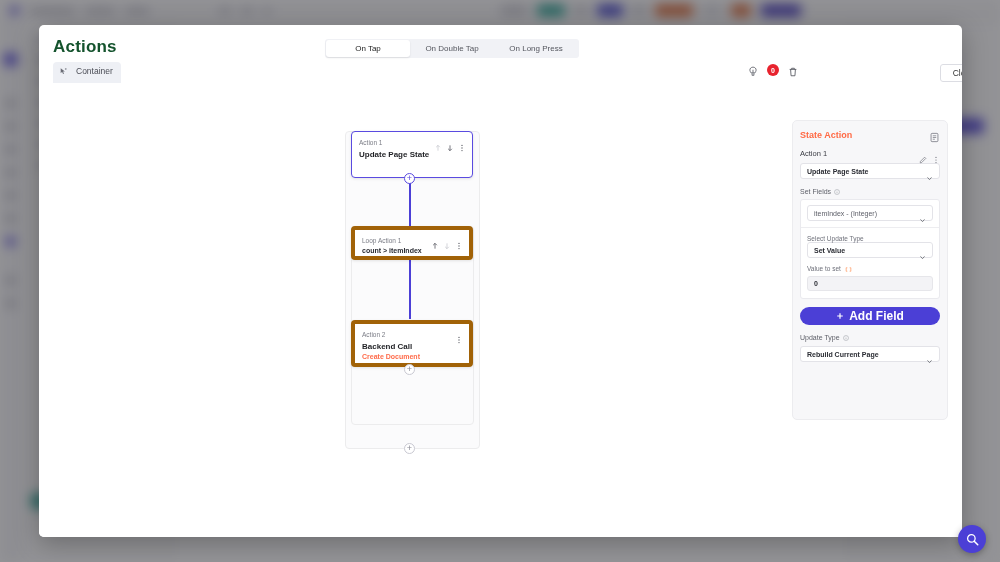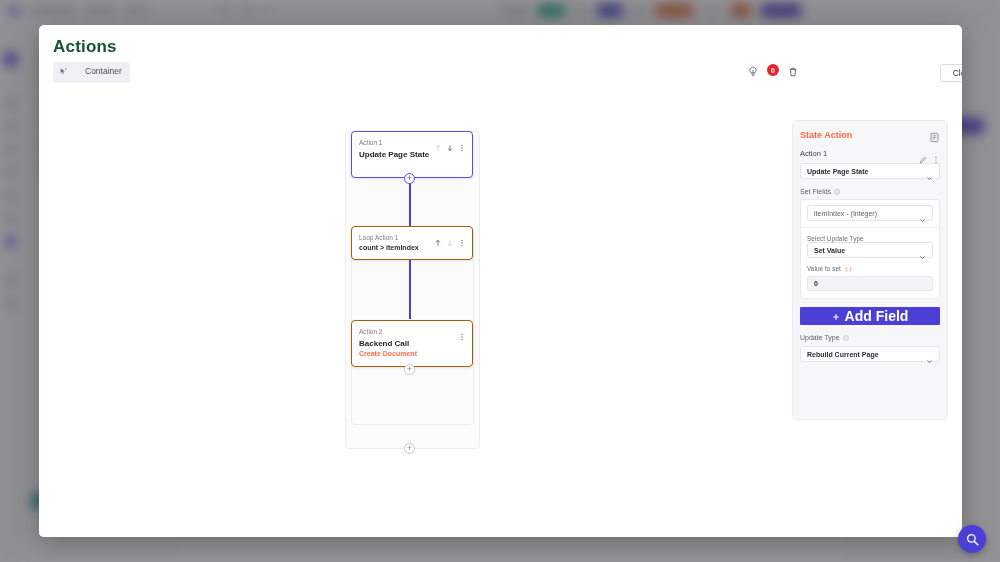--- a/index.html
+++ b/index.html
@@ -65,21 +65,21 @@
 
   .modal-header {
     position: relative; height: 58px;
   }
   .modal-title {
     position: absolute; left: 14px; top: 12px;
     font-size: 17px; font-weight: 700; color: #14532d; letter-spacing: .2px;
   }
   .container-chip {
     position: absolute; left: 14px; top: 37px;
-    display: inline-flex; align-items: center; gap: 17px;
+    display: inline-flex; align-items: center; gap: 8px;
     background: #eef0f5; border-radius: 4px;
     padding: 4px 8px 12px 6px;
     font-size: 8.5px; color: #4a4c55;
   }
   .chip-icon { width: 9px; height: 9px; display:block; }
 
   
   .tab-group {
     position: absolute; left: 286px; top: 14px;
     width: 254px; height: 19px;
@@ -129,21 +129,21 @@
     width: 123px; height: 199px;
     background: #fbfbfc; border: 1px solid #ececed; border-radius: 4px;
   }
 
   .node {
     position: absolute;
     background: #ffffff; border-radius: 4px;
     box-shadow: 0 1px 3px rgba(0,0,0,0.10);
   }
   .node.selected { border: 1px solid #5a4be0; }
-  .node.plain { border: 1px solid #a16207; }
+  .node.plain { border: 4px solid #a16207; }
 
   .node-head {
     display: flex; align-items: center; justify-content: space-between;
     padding: 6px 6px 0 7px;
   }
   .node-label { font-size: 6.5px; color: #7b7d86; }
   .node-acts { display: flex; align-items: center; gap: 4px; }
   .nact { width: 8px; height: 8px; display: block; cursor: pointer; }
   .node-title { font-size: 8px; font-weight: 700; color: #1f2024; padding: 4px 7px 0 7px; }
   .node-sub { font-size: 7px; font-weight: 700; color: #ff6b4a; padding: 2px 7px 0 7px; }
@@ -199,22 +199,22 @@
   .val-input {
     margin-top: 4px; height: 15px;
     background: #f3f3f6; border: 1px solid #e6e6ea; border-radius: 3px;
     display: flex; align-items: center; padding: 0 6px;
     font-size: 7px; font-weight: 700; color: #2a2c33; cursor: text;
   }
   .divider { height: 1px; background: #ededf0; margin: 6px -6px; }
 
   .add-field-btn {
     margin-top: 8px; height: 18px; width: 100%;
-    background: #4b3fd6; border: none; border-radius: 1px;
-    color: #ffffff; font-size: 14px; font-weight: 700;
+    background: #4b3fd6; border: none; border-radius: 9px;
+    color: #ffffff; font-size: 12px; font-weight: 700;
     display: flex; align-items: center; justify-content: center; gap: 5px;
     cursor: pointer; font-family: inherit;
   }
 
   
   .fab {
     position: absolute; left: 958px; top: 525px;
     width: 28px; height: 28px; border-radius: 50%;
     background: #4b3fd6; box-shadow: 0 2px 7px rgba(0,0,0,0.3);
     display: flex; align-items: center; justify-content: center; cursor: pointer;
@@ -286,20 +286,25 @@
     <div class="container-chip">
       <span class="chip-icon">
         <svg viewBox="0 0 16 16" width="9" height="9">
           <path d="M3 2 L3 11 L5.5 8.6 L7.2 12.5 L8.8 11.8 L7.2 8 L10.5 8 Z" fill="#6a6c75"></path>
           <path d="M12 2 L12 5 M10.5 3.5 L13.5 3.5" stroke="#6a6c75" stroke-width="1" fill="none"></path>
         </svg>
       </span>
       <span>Container</span>
     </div>
 
+    <div class="tab-group">
+      <div class="tab active">On Tap</div>
+      <div class="tab">On Double Tap</div>
+      <div class="tab">On Long Press</div>
+    </div>
 
     <div class="hdr-icons">
       <span class="hdr-ico">
         <svg viewBox="0 0 16 16" width="12" height="12">
           <path d="M8 1.5 C5.5 1.5 3.8 3.3 3.8 5.5 C3.8 7.2 5 8 5.4 9.2 L10.6 9.2 C11 8 12.2 7.2 12.2 5.5 C12.2 3.3 10.5 1.5 8 1.5 Z" fill="none" stroke="#5b5d66" stroke-width="1.1"></path>
           <path d="M5.8 10.8 L10.2 10.8 M6.4 12.4 L9.6 12.4 M8 9.2 L8 5" stroke="#5b5d66" stroke-width="1.1" fill="none"></path>
         </svg>
       </span>
       <span class="badge-err">0</span>
       <span class="hdr-ico">

